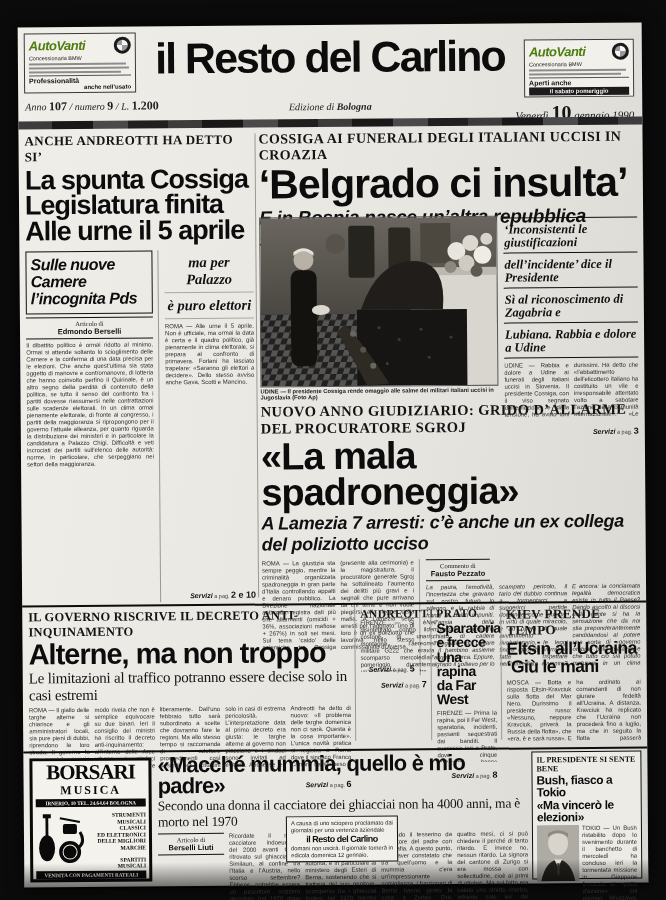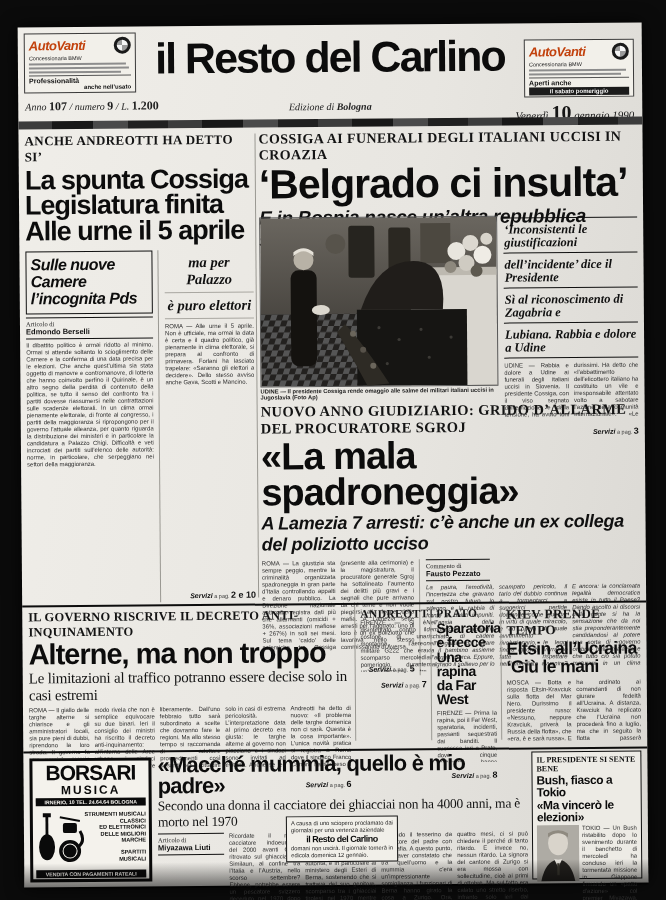--- a/index.html
+++ b/index.html
@@ -11,21 +11,21 @@
   .page:after{content:"";position:absolute;left:0;bottom:-2px;width:100%;height:26px;
         background:linear-gradient(to bottom,rgba(0,0,0,0),rgba(0,0,0,.55));pointer-events:none;}
   .abs{position:absolute;}
   
   .m-title{left:114px;top:8px;width:396px;text-align:center;font-weight:bold;font-size:43px;
            letter-spacing:-2px;color:#0c0c0c;}
   .adbox{border:1px solid #3a3a3a;background:#f2f0ea;padding:3px 4px;box-sizing:border-box;}
   .ad-left{left:6px;top:6px;width:112px;height:60px;}
   .ad-right{left:506px;top:16px;width:110px;height:58px;}
   .ad-head{display:flex;justify-content:space-between;align-items:center;}
-  .ad-brand{font-weight:bold;font-style:italic;font-size:13px;letter-spacing:-0.5px;color:#c2410c;}
+  .ad-brand{font-weight:bold;font-style:italic;font-size:13px;letter-spacing:-0.5px;color:#4d7c0f;}
   .bmw{width:17px;height:17px;border-radius:50%;background:conic-gradient(#f5f5f5 0 25%,#9a9a9a 0 50%,#f5f5f5 0 75%,#9a9a9a 0);
        border:3px solid #1a1a1a;box-sizing:border-box;}
   .ad-dealer{font-size:5.5px;color:#222;margin-top:1px;}
   .blur-line{height:2px;background:#8d8d8d;margin:2px 0;}
   .ad-bold{font-weight:bold;font-size:7px;color:#111;border-top:1px solid #555;padding-top:1px;}
   .ad-tail{font-weight:bold;font-size:6px;text-align:right;color:#111;}
   .ad-promo2{background:#1c1c1c;color:#f2f2f2;font-weight:bold;font-size:6px;text-align:center;
              padding:1px 0;margin-top:1px;}
   .issue-line{left:7px;top:72px;font-family:"Liberation Serif",serif;font-style:italic;
               font-size:10px;color:#1d1d1d;}
@@ -36,21 +36,21 @@
           font-style:italic;font-size:11px;color:#151515;}
   .m-date b{font-style:normal;font-size:20px;}
   .m-bar{left:0;top:94px;width:624px;height:8px;
          background:repeating-linear-gradient(90deg,#3c3c3c 0 34px,#181818 34px 75px,#4a4a4a 75px 110px,#202020 110px 150px);}
   
   .kicker{font-family:"Liberation Serif",serif;font-weight:bold;color:#141414;letter-spacing:.4px;}
   .hl{font-weight:bold;color:#0c0c0c;line-height:.94;letter-spacing:-1px;}
   .sub-it{font-weight:bold;font-style:italic;color:#101010;letter-spacing:-0.3px;}
   .tiny{font-size:6px;line-height:7px;text-align:justify;color:#2e2e2e;hyphens:auto;}
   .tiny-col{column-fill:auto;overflow:hidden;}
-  .byline{border-top:1px solid #111;border-bottom:1px solid #111;padding:2px 0;margin:3px 0;}
+  .byline{border-top:1px solid #111;border-bottom:1px solid #111;padding:2px 0;margin:3px 0;text-align:center;}
   .byline .lab{font-family:"Liberation Serif",serif;font-size:6.5px;color:#222;}
   .byline .nam{font-weight:bold;font-size:7.5px;color:#111;}
   .servizi{text-align:right;margin-top:2px;}
   .servizi .sv-lead{font-weight:bold;font-style:italic;font-size:7px;color:#111;}
   .servizi .sv-mid{font-size:5.5px;color:#333;}
   .servizi .sv-num{font-weight:bold;font-size:9px;color:#111;}
   .vrule{width:1px;background:#9a9892;}
   
   .ll{left:6px;top:106px;width:228px;height:468px;}
   .ll .kicker{font-size:13px;}
@@ -87,21 +87,21 @@
   .alt .kicker{font-size:12.5px;letter-spacing:.2px;}
   .alt .hl{font-size:29px;margin-top:1px;}
   .alt-sub{font-family:"Liberation Serif",serif;font-size:15px;color:#141414;margin-top:2px;letter-spacing:-0.2px;}
   .mini{top:3px;}
   .mini .kicker{font-size:11.5px;}
   .mini-title{font-weight:bold;font-size:14px;line-height:1.02;letter-spacing:-0.5px;color:#0d0d0d;margin:2px 0 3px;}
   .kiev-title{font-weight:bold;font-size:17.5px;line-height:1.02;letter-spacing:-0.6px;color:#0d0d0d;margin:2px 0 3px;}
   
   .bottom{left:0;top:724px;width:624px;height:136px;border-top:2px solid #0d0d0d;}
   .borsari{left:6px;top:5px;width:122px;height:124px;border:3px solid #0a0a0a;background:#f4f2ec;
-           box-sizing:border-box;padding:2px 3px;}
+           box-sizing:border-box;padding:2px 3px;font-family:Liberation Serif, serif;}
   .bors-name{font-weight:bold;font-size:21px;letter-spacing:-1px;text-align:center;color:#0a0a0a;line-height:.95;}
   .bors-sub{font-weight:bold;font-size:12px;text-align:center;letter-spacing:2px;color:#0a0a0a;}
   .bors-bar{background:#0a0a0a;color:#f5f3ee;font-weight:bold;font-size:5.2px;text-align:center;padding:1px 0;margin:1px 0;}
   .bors-mid{display:flex;height:62px;}
   .bors-lines{flex:1;text-align:right;font-weight:bold;font-size:5.6px;line-height:6.6px;color:#0a0a0a;padding-top:4px;}
   .mummia{left:134px;top:3px;width:370px;height:130px;}
   .mummia .hl{font-size:22px;letter-spacing:-0.8px;}
   .mum-sub{font-family:"Liberation Serif",serif;font-size:13.5px;color:#141414;margin-top:2px;letter-spacing:-0.2px;}
   .strike-box{left:128px;top:62px;width:112px;background:#f1efe9;border:1px solid #111;padding:3px 4px;box-sizing:border-box;}
   .strike-box .t{font-size:5.8px;line-height:6.6px;color:#222;text-align:justify;}
@@ -346,21 +346,21 @@
       <div class="bors-bar">VENDITA CON PAGAMENTI RATEALI</div>
     </div>
 
     <div class="abs mummia">
       <div class="hl">«Macché mummia, quello è mio padre»</div>
       <div class="mum-sub">Secondo una donna il cacciatore dei ghiacciai non ha 4000 anni, ma è morto nel 1970</div>
       <div style="display:flex;margin-top:3px">
         <div style="width:66px;flex:none">
           <div class="byline" style="margin-top:0">
             <div class="lab">Articolo di</div>
-            <div class="nam">Miyazawa Liuti</div>
+            <div class="nam">Berselli Liuti</div>
           </div>
         </div>
         <div class="tiny tiny-col" style="flex:1;columns:4;column-gap:5px;height:84px;margin-left:5px">Ricordate il mitico cacciatore indoeuropeo del 2000 avanti Cristo ritrovato sul ghiacciaio di Similaun, al confine tra l’Italia e l’Austria, nello scorso settembre? Ebbene, potrebbe essere un pescatore svizzero deceduto nel 1970 dopo Cristo. La clamorosa notizia proviene da una fonte abbastanza attendibile: la figlia. Che risiede nel cantone di Zurigo e si è rivolta alle autorità, e in particolare al ministero degli Esteri di Berna, sostenendo che si trattava del suo genitore, scomparso tra i ghiacciai tirolesi nel 1970 mentre andava a pesca in quei laghi d’alta montagna, ed esibendo il tesserino da pescatore del padre con fotografia. A questo punto, dopo aver constatato che tra quell’uomo e la mummia c’era un’impressionante somiglianza, i funzionari di Berna hanno girato la cosa a Zurigo. Ora, considerando che da settembre son passati quattro mesi, ci si può chiedere il perché di tanto ritardo. E invece no, nessun ritardo. La signora del cantone di Zurigo si era mossa con sollecitudine, cioè ai primi di ottobre. Ma sul fatto era calato uno stretto riserbo, infranto solo ieri dal quotidiano La Suisse che ha raccontato tutta la storia (o, secondo i punti di vista, tutta la presa). Che dire? Pur ignorando l’età della signora del cantone di Zurigo, non abbiamo difficoltà ad ammettere che quell’uomo, se davvero è suo padre, non può avere quattromila anni. In tal caso ci troveremmo davanti a un massiccio infortunio della scienza, che ha scambiato per antichissime frecce e antichissime esche una canna da pesca in fibra di bambù e rudimentali stivaloni in puro lattice, ma con griffe. Ma è possibile che la scienza abbia commesso un errore così madornale? Il solo sospettarlo ci sembra una follia. Via, sono state eseguite centinaia di analisi. E non da laboratori delle Usl. Molto più probabile, dunque, che in errore sia caduta la signora del cantone di Zurigo, forse sotto l’emozione — o addirittura il raccapriccio, e ne avrebbe avuto ben donde — di quella forte rassomiglianza. Sia di fatto che sulla mummia di Similaun cala ora il mistero.</div>
       </div>
       <div class="abs strike-box">
         <div class="t">A causa di uno sciopero proclamato dai giornalai per una vertenza aziendale</div>
         <div class="strike-logo">il Resto del Carlino</div>
         <div class="t">domani non uscirà. Il giornale tornerà in edicola domenica 12 gennaio.</div>
       </div>
     </div>

